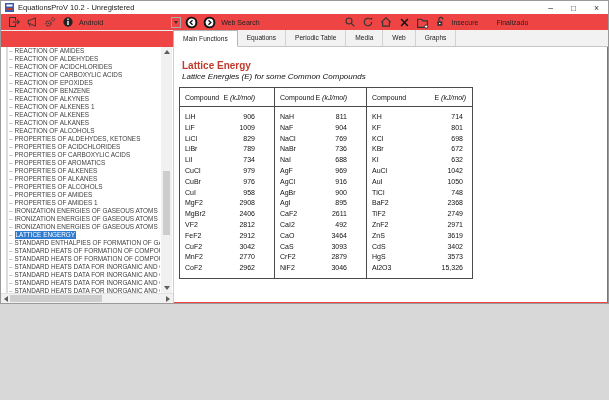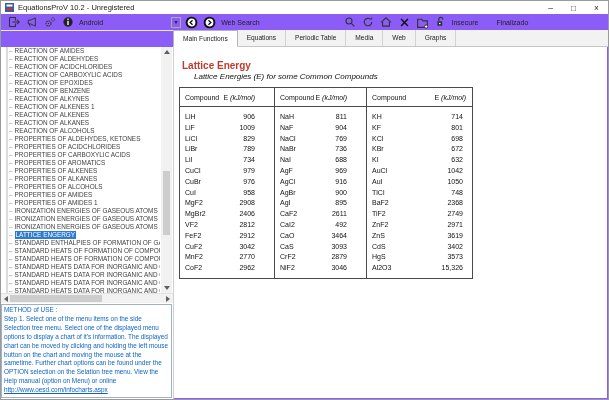--- a/index.html
+++ b/index.html
@@ -1,17 +1,17 @@
 <!DOCTYPE html>
 <html><head>
 <meta charset="utf-8">
 <style>
   html,body{margin:0;padding:0;background:#d8d8d8;}
   .window{
-    position:relative;width:609px;height:400px;background:#8b5cf6;
+    position:relative;width:609px;height:304px;background:#ef4444;
     border:1px solid #9a9a9a;box-sizing:border-box;overflow:hidden;
     font-family:"Liberation Sans","DejaVu Sans",sans-serif;color:#222;
   }
   
   .titlebar{height:13px;display:flex;align-items:center;background:#fff;}
   .app-icon{width:9px;height:9px;margin:0 4px 0 4px;flex:0 0 auto;}
   .title-text{font-size:7.5px;color:#222;white-space:nowrap;}
   .win-controls{margin-left:auto;display:flex;}
   .win-btn{width:23px;text-align:center;font-size:8.5px;line-height:12px;color:#333;}
   
@@ -45,21 +45,21 @@
   .hscroll{position:absolute;left:0;top:246px;width:172px;height:10px;background:#f1f1f1;border-top:1px solid #e3e3e3;box-sizing:border-box;}
   .harrow{position:absolute;top:0;width:10px;height:9px;display:flex;align-items:center;justify-content:center;}
   .harrow.left{left:0;} .harrow.right{right:0;}
   .hthumb{position:absolute;left:9px;top:1px;width:92px;height:7px;background:#cdcdcd;}
   .method-panel{position:absolute;left:0;top:257px;width:171px;bottom:1px;border:1px solid #9db1c8;background:#fff;box-sizing:border-box;padding:1px 2px;font-size:6.4px;line-height:8.9px;color:#0d63c5;overflow:hidden;}
   .method-link{color:#0d63c5;text-decoration:underline;}
   .divider{position:absolute;left:172px;top:45px;bottom:0;width:1px;background:#cfcfcf;}
   
   .main{position:absolute;left:173px;top:46px;right:1px;bottom:1px;background:#fff;}
   .main-title{position:absolute;left:8px;top:5px;font-size:10px;font-weight:700;color:#c13a2e;margin-top:8px;}
-  .main-subtitle{position:absolute;left:20px;top:25px;font-size:8px;font-style:italic;color:#111;}
+  .main-subtitle{position:absolute;left:8px;top:25px;font-size:8px;font-style:italic;color:#111;}
   .ltable{position:absolute;left:5px;top:40px;display:flex;border:1px solid #4a4a4a;background:#fff;}
   .tgroup{border-right:1px solid #4a4a4a;}
   .tgroup.g0{width:94px;} .tgroup.g1{width:91px;} .tgroup.g2{width:105px;border-right:none;}
   .thead{height:18px;border-bottom:1px solid #4a4a4a;display:flex;align-items:center;font-size:7px;color:#111;}
   .hc{padding-left:5px;flex:1;}
   .he{padding-right:19px;white-space:nowrap;}
   .tgroup.g2 .he{padding-right:6px;}
   .he i{font-style:italic;}
   .tbody{padding:5px 0 4px;}
   .trow{display:flex;line-height:10.8px;font-size:7px;color:#111;}

